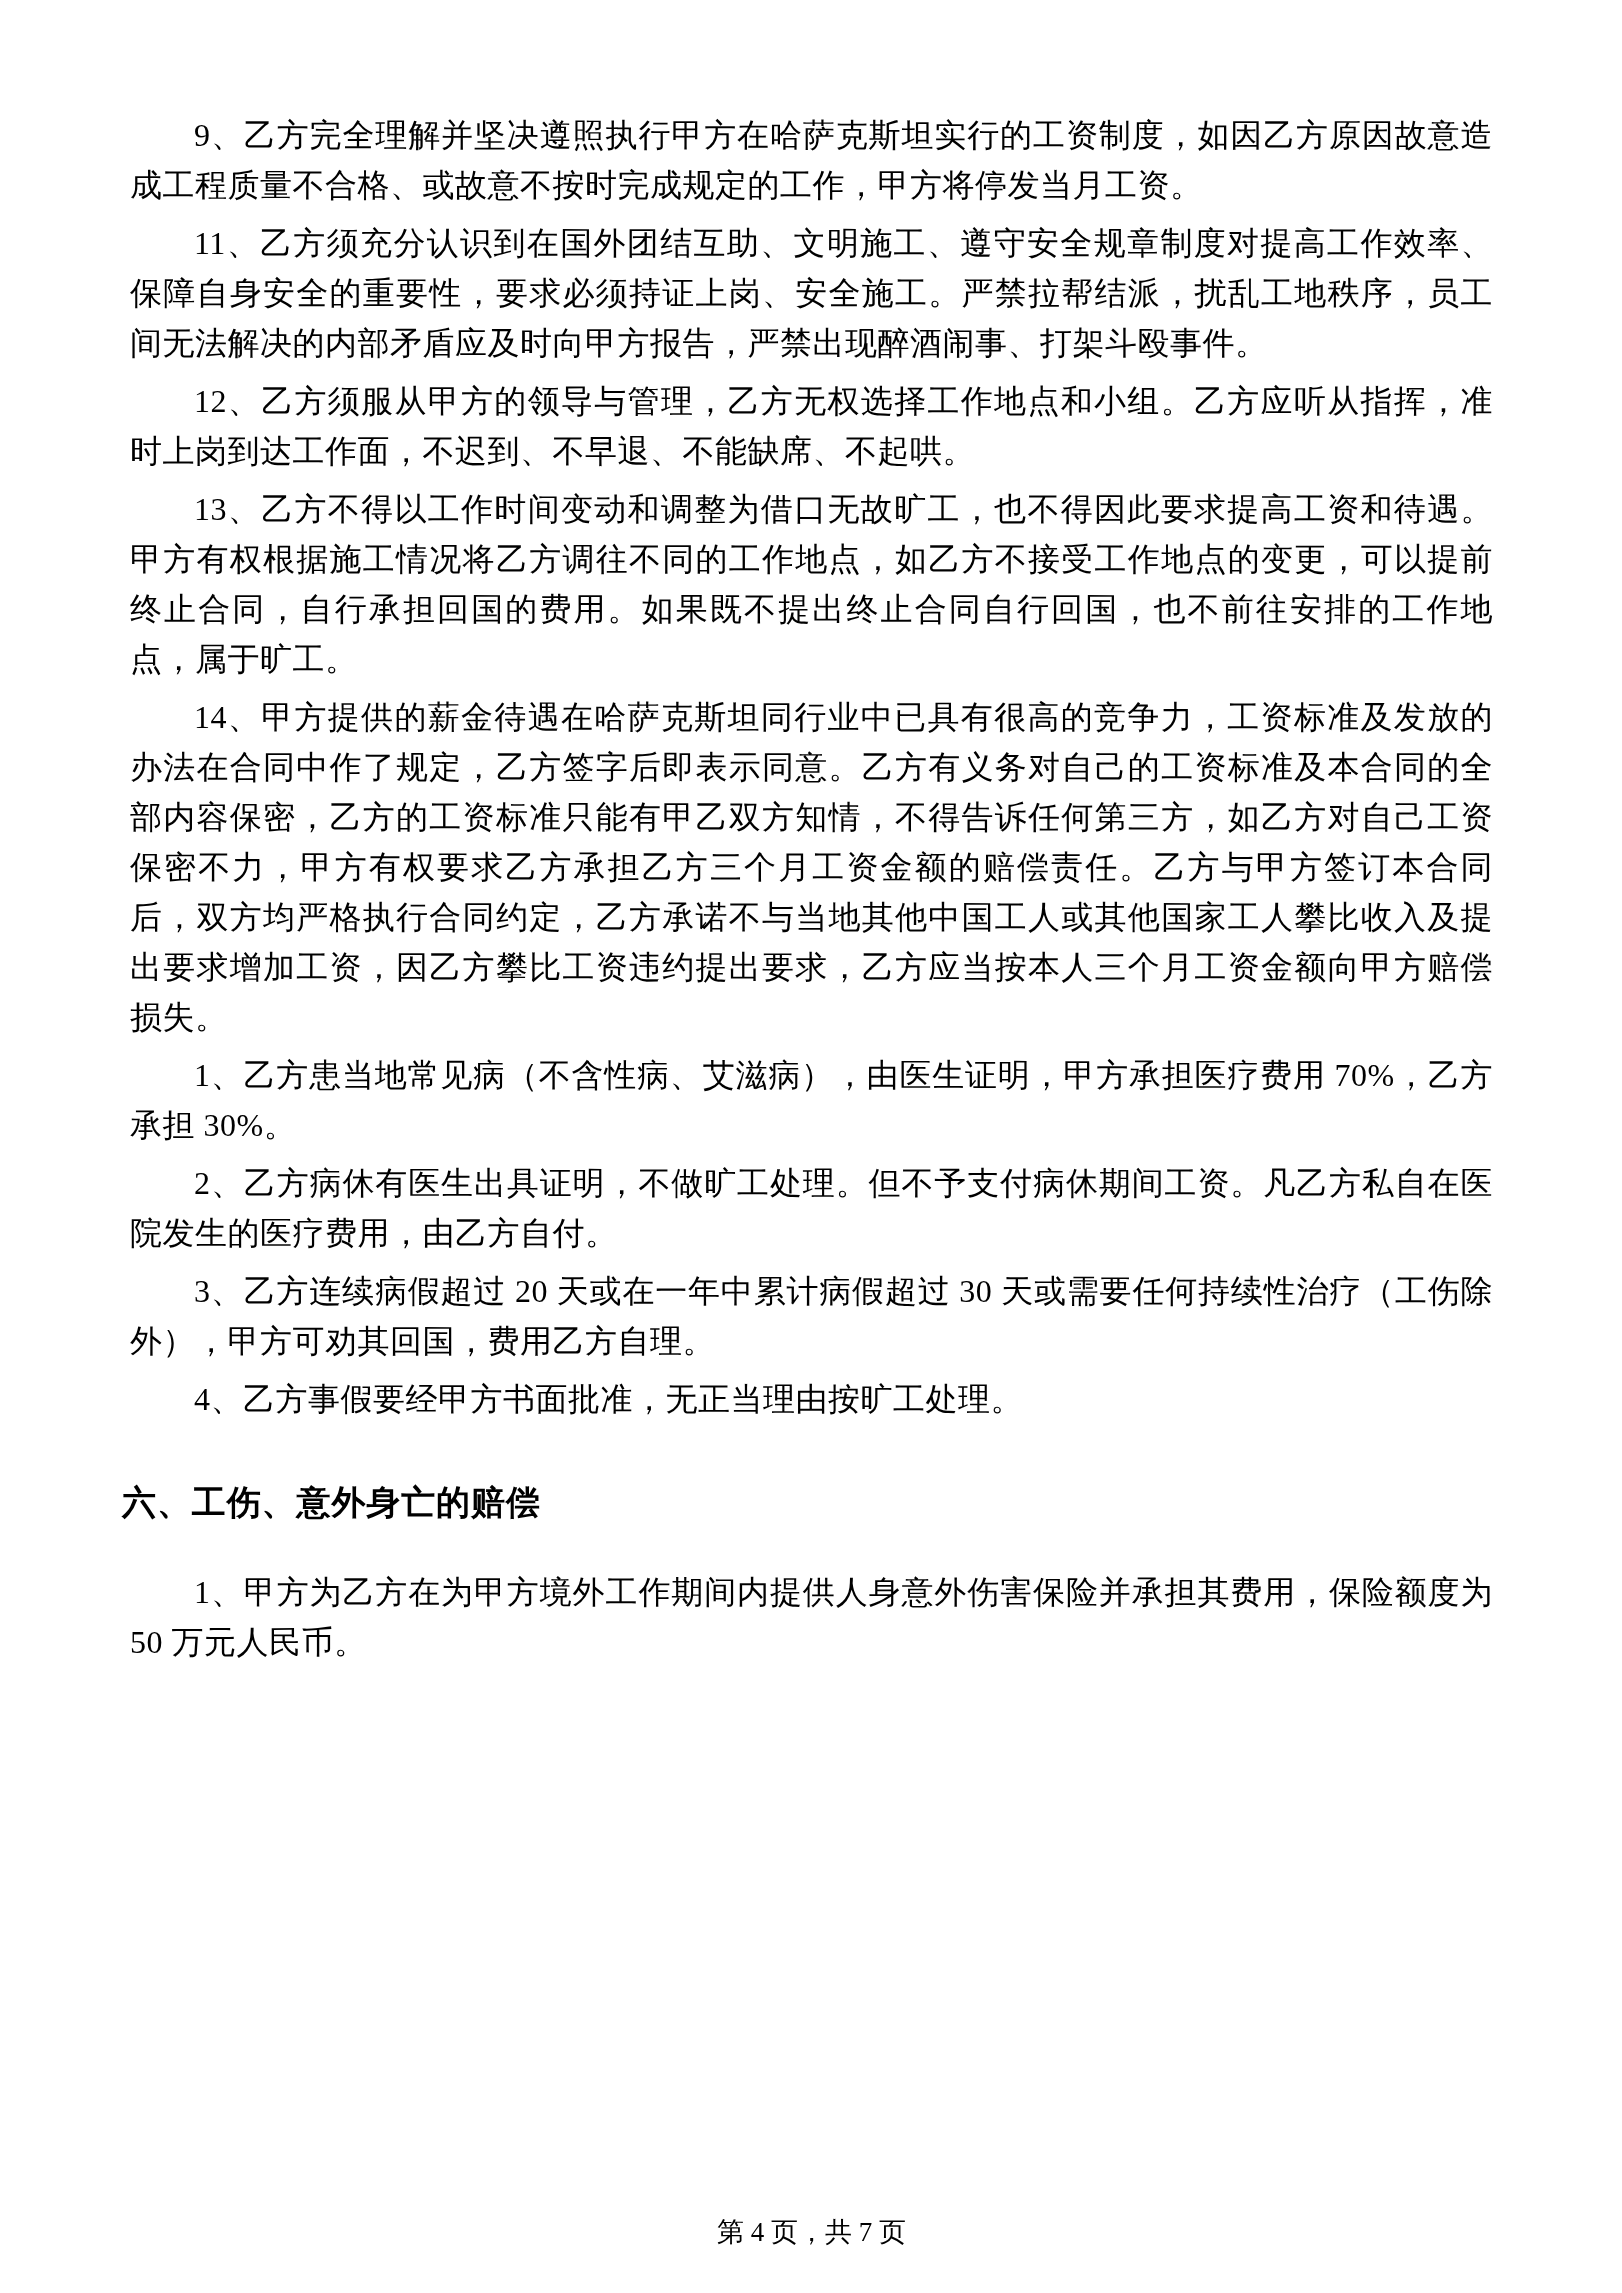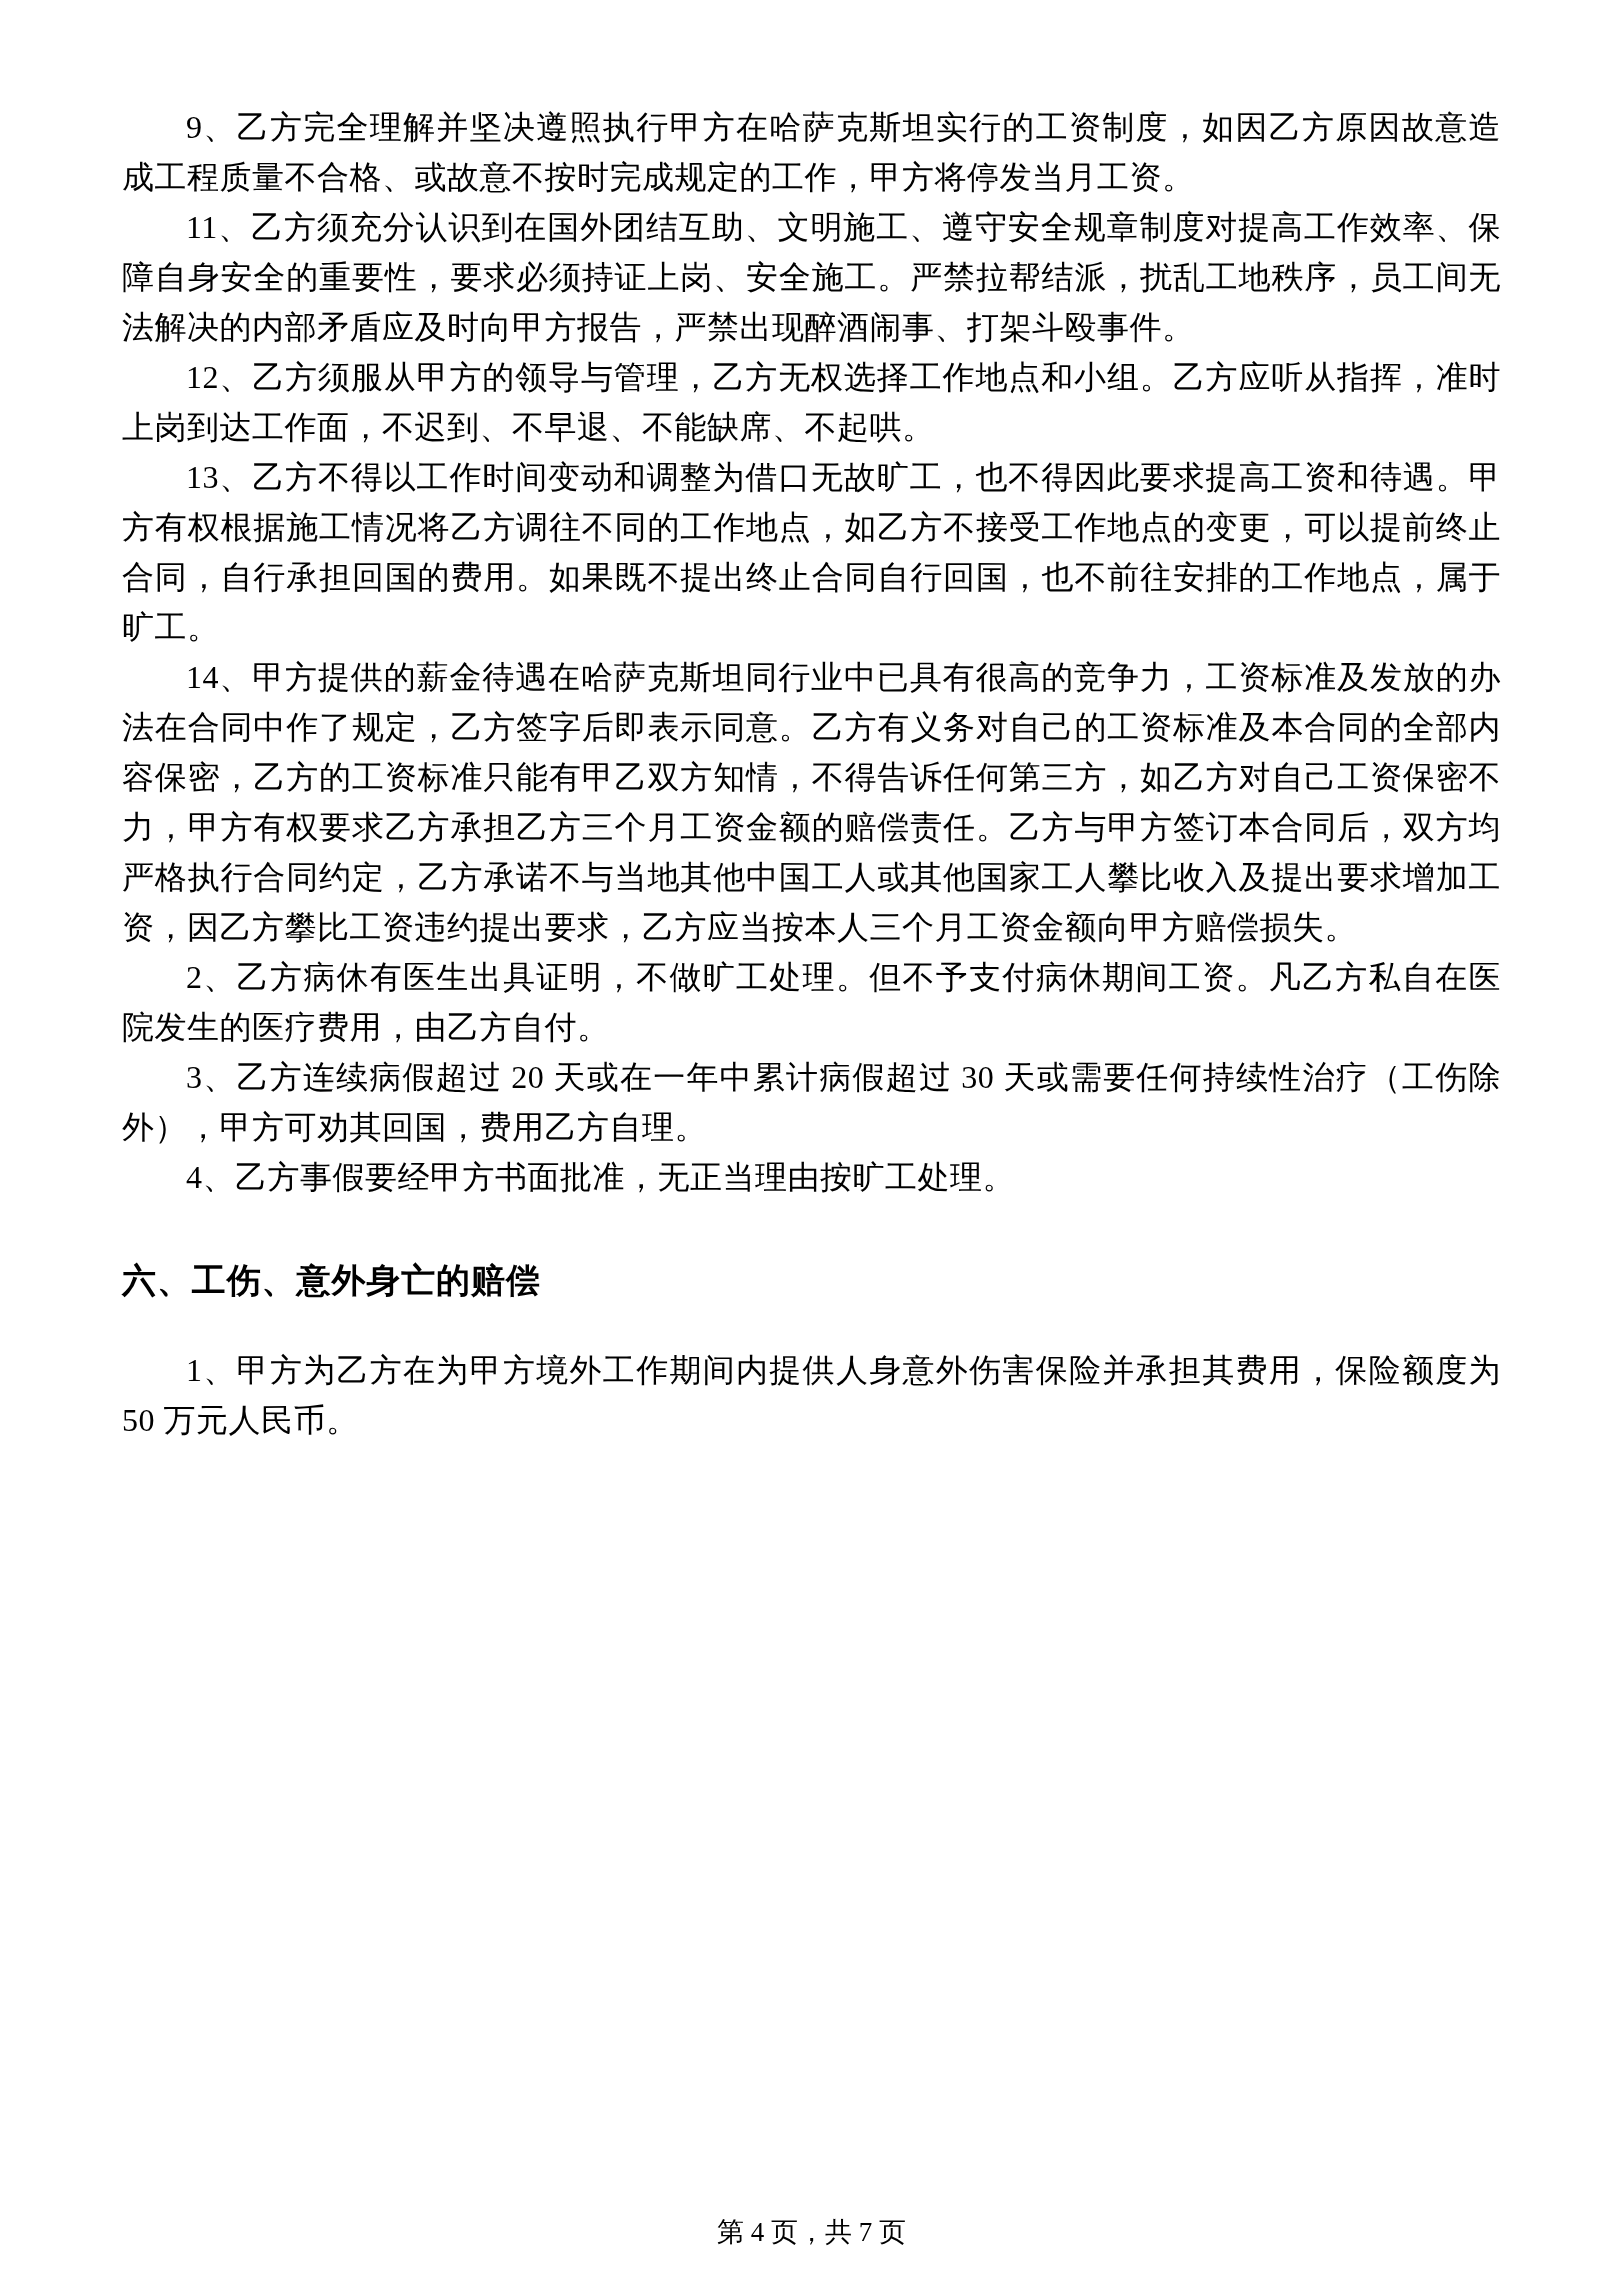--- a/index.html
+++ b/index.html
@@ -15,21 +15,21 @@
     background: #ffffff;
     box-sizing: border-box;
     padding: 102px 122px 127px 122px;
     font-family: "Liberation Serif", "DejaVu Serif", serif;
     font-size: 32px;
     line-height: 50px;
     color: #000000;
     overflow: hidden;
   }
   .clause {
-    margin: 0;
+    margin: 8px;
     text-indent: 2em;
     text-align: justify;
     letter-spacing: 0.5px;
   }
   .section-heading {
     font-family: "Liberation Sans", "DejaVu Sans", sans-serif;
     font-size: 34px;
     font-weight: bold;
     margin: 56px 0 42px 0;
     line-height: 45px;
@@ -50,20 +50,21 @@
 </head>
 <body>
 
 <div class="page">
   <main id="doc-content">
       <p class="clause">9、乙方完全理解并坚决遵照执行甲方在哈萨克斯坦实行的工资制度，如因乙方原因故意造成工程质量不合格、或故意不按时完成规定的工作，甲方将停发当月工资。</p>
       <p class="clause">11、乙方须充分认识到在国外团结互助、文明施工、遵守安全规章制度对提高工作效率、保障自身安全的重要性，要求必须持证上岗、安全施工。严禁拉帮结派，扰乱工地秩序，员工间无法解决的内部矛盾应及时向甲方报告，严禁出现醉酒闹事、打架斗殴事件。</p>
       <p class="clause">12、乙方须服从甲方的领导与管理，乙方无权选择工作地点和小组。乙方应听从指挥，准时上岗到达工作面，不迟到、不早退、不能缺席、不起哄。</p>
       <p class="clause">13、乙方不得以工作时间变动和调整为借口无故旷工，也不得因此要求提高工资和待遇。甲方有权根据施工情况将乙方调往不同的工作地点，如乙方不接受工作地点的变更，可以提前终止合同，自行承担回国的费用。如果既不提出终止合同自行回国，也不前往安排的工作地点，属于旷工。</p>
       <p class="clause">14、甲方提供的薪金待遇在哈萨克斯坦同行业中已具有很高的竞争力，工资标准及发放的办法在合同中作了规定，乙方签字后即表示同意。乙方有义务对自己的工资标准及本合同的全部内容保密，乙方的工资标准只能有甲乙双方知情，不得告诉任何第三方，如乙方对自己工资保密不力，甲方有权要求乙方承担乙方三个月工资金额的赔偿责任。乙方与甲方签订本合同后，双方均严格执行合同约定，乙方承诺不与当地其他中国工人或其他国家工人攀比收入及提出要求增加工资，因乙方攀比工资违约提出要求，乙方应当按本人三个月工资金额向甲方赔偿损失。</p>
+      <p class="clause">1、乙方患当地常见病（不含性病、艾滋病），由医生证明，甲方承担医疗费用 70%，乙方承担 30%。</p>
       <p class="clause">2、乙方病休有医生出具证明，不做旷工处理。但不予支付病休期间工资。凡乙方私自在医院发生的医疗费用，由乙方自付。</p>
       <p class="clause">3、乙方连续病假超过 20 天或在一年中累计病假超过 30 天或需要任何持续性治疗（工伤除外），甲方可劝其回国，费用乙方自理。</p>
       <p class="clause">4、乙方事假要经甲方书面批准，无正当理由按旷工处理。</p>
       <h2 class="section-heading">六、工伤、意外身亡的赔偿</h2>
       <p class="clause">1、甲方为乙方在为甲方境外工作期间内提供人身意外伤害保险并承担其费用，保险额度为 50 万元人民币。</p>
     </main>
   <footer class="page-footer">
     <span>第 4 页，共 7 页</span>
   </footer>
 </div>

